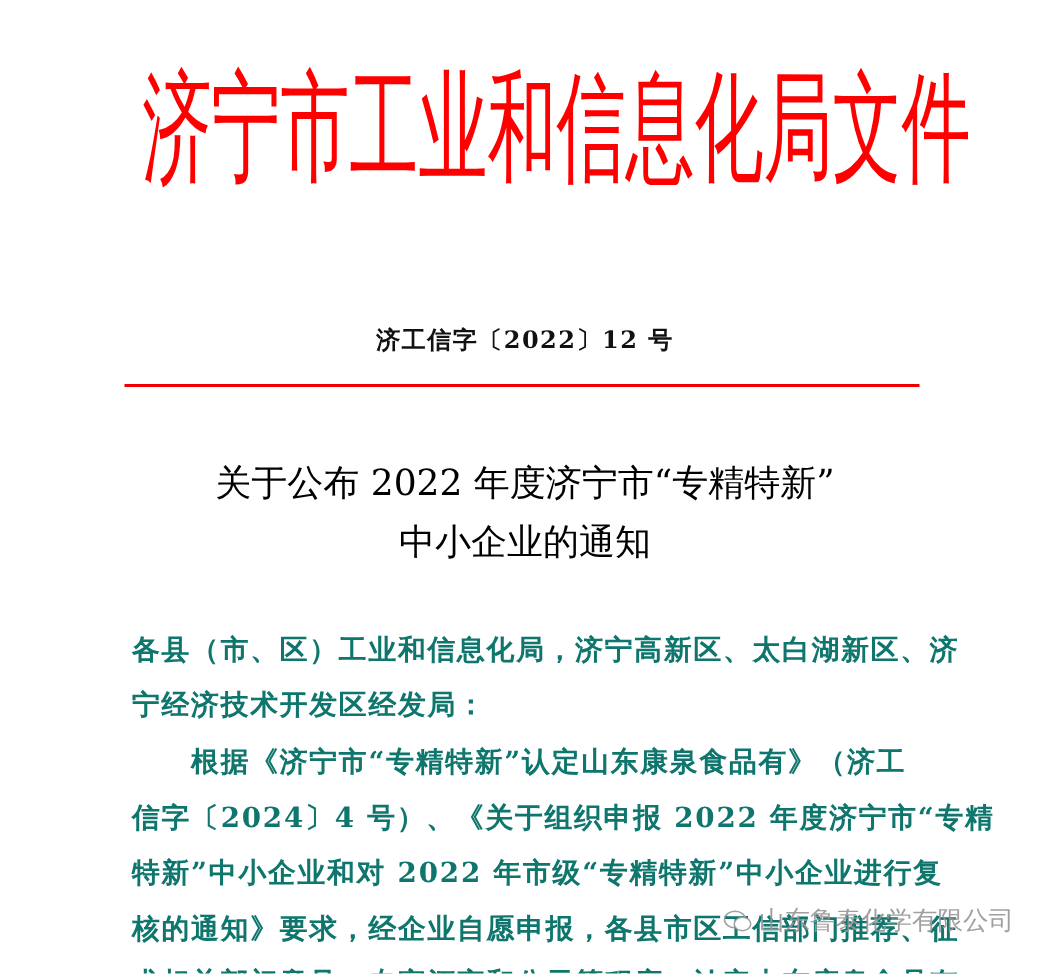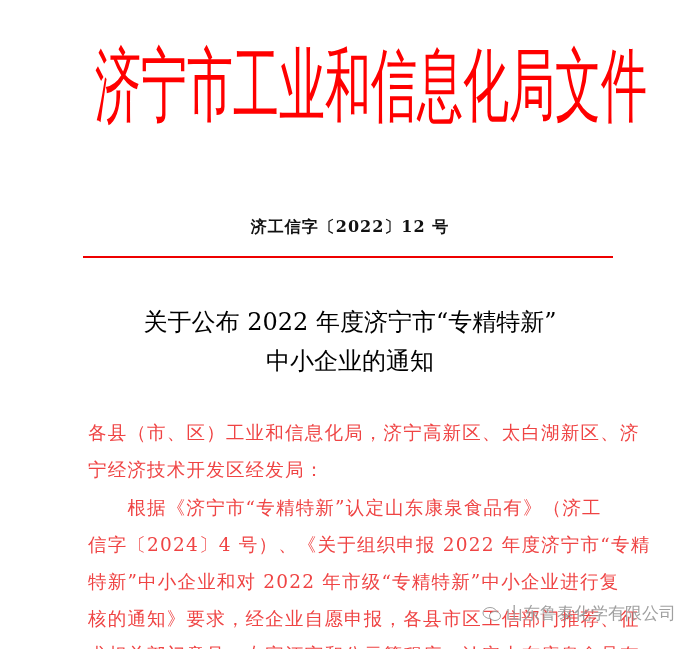--- a/index.html
+++ b/index.html
@@ -23,22 +23,22 @@
   .redline {
     position: absolute; left: 83px; top: 256px; width: 530px; height: 2px; background: #ee0000;
   }
   .title {
     position: absolute; left: 0; width: 700px; text-align: center;
     font-size: 24px; font-weight: normal; color: #000; letter-spacing: 0px;
   }
   .title.l1 { top: 306px; }
   .title.l2 { top: 345px; }
   .body-line {
-    position: absolute; left: 88px; width: 530px; font-size: 18.5px; font-weight: normal;
-    white-space: nowrap; color: #ef4444; letter-spacing: 1.2px;
+    position: absolute; left: 88px; width: 530px; font-size: 18.5px; font-weight: bold;
+    white-space: nowrap; color: #0f766e; letter-spacing: 1.2px;
   }
   .watermark {
     position: absolute; left: 482px; top: 602px; display: flex; align-items: center;
     color: rgba(150,150,150,0.9); font-family: "DejaVu Sans", sans-serif; font-size: 17px;
   }
   .watermark .wm-icon {
     width: 20px; height: 16px; margin-right: 4px; position: relative;
   }
 </style>
 </head>

